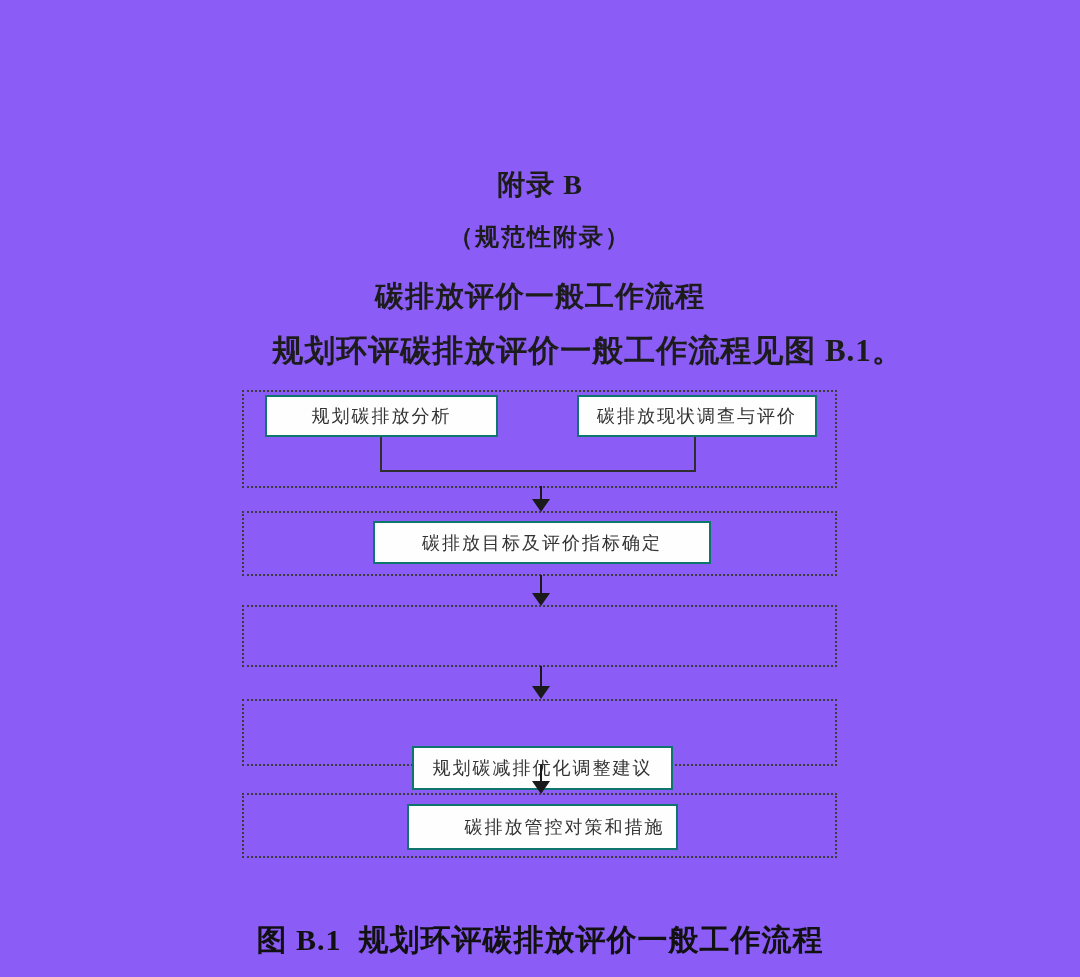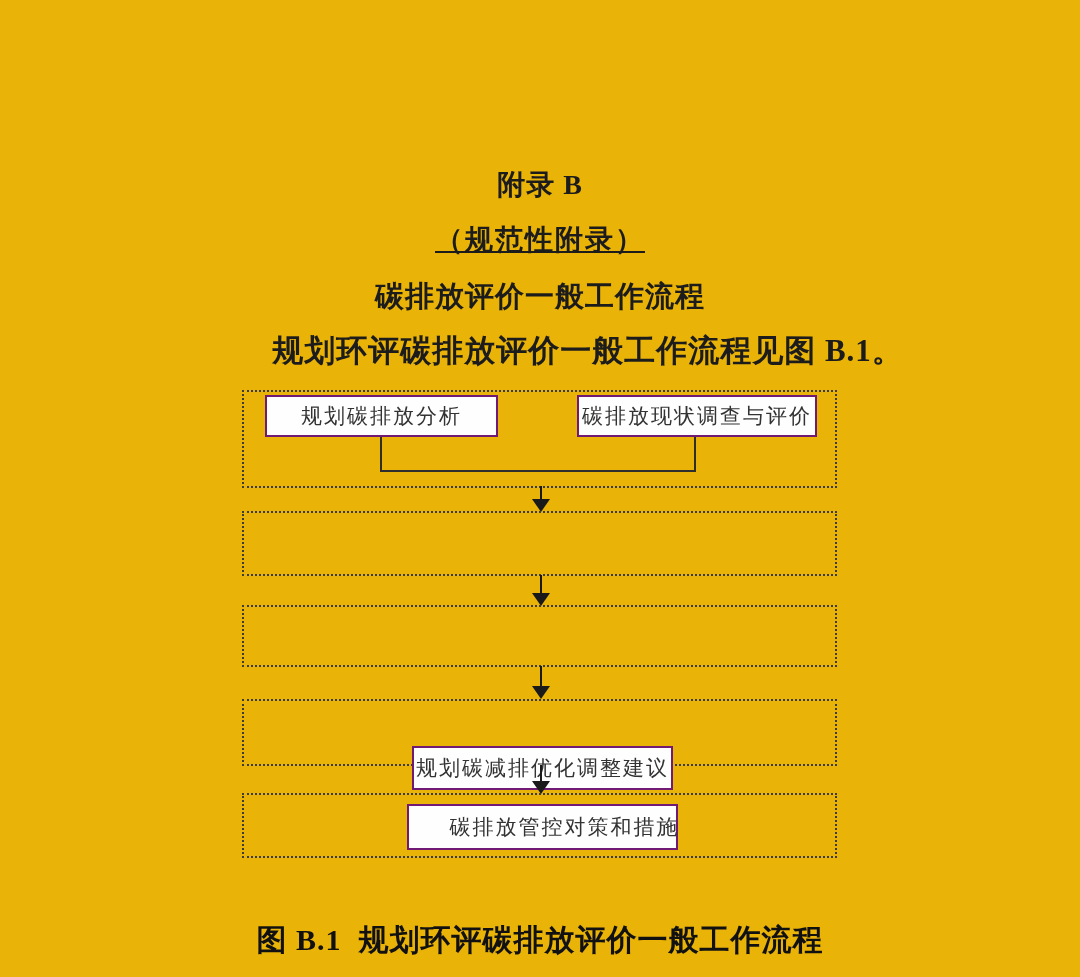--- a/index.html
+++ b/index.html
@@ -5,62 +5,62 @@
   html, body {
     margin: 0;
     padding: 0;
     background: #ffffff;
     font-family: "Liberation Serif", "DejaVu Serif", serif;
   }
   .page {
     position: relative;
     width: 1080px;
     height: 977px;
-    background: #eab308;
+    background: #8b5cf6;
     overflow: hidden;
     color: #1f1f1f;
   }
   .center-line {
     position: absolute;
     left: 0;
     width: 100%;
     text-align: center;
     font-weight: bold;
     color: #1c1c1c;
     white-space: pre;
   }
   .h-appendix  { top: 166px; font-size: 28px; letter-spacing: 1px; }
-  .h-type      { top: 221px; font-size: 28px; letter-spacing: 2px; text-decoration: underline; }
+  .h-type      { top: 221px; font-size: 24px; letter-spacing: 2px; }
   .h-section   { top: 277px; font-size: 29px; letter-spacing: 1px; }
   .p-intro     { top: 330px; font-size: 31px; letter-spacing: 1px; margin-left: 48px; }
   .f-caption   { top: 920px; font-size: 30px; color: #111; letter-spacing: 1px; }
 
   .dashed-zone {
     position: absolute;
     left: 242px;
     width: 595px;
     border: 2px dotted #3c3c3c;
     box-sizing: border-box;
     background: transparent;
   }
   .zone1 { top: 390px; height: 98px; }
   .zone2 { top: 511px; height: 65px; }
   .zone3 { top: 605px; height: 62px; }
   .zone4 { top: 699px; height: 67px; }
   .zone5 { top: 793px; height: 65px; }
 
   .flow-box {
     position: absolute;
-    border: 2px solid #701a75;
+    border: 2px solid #0f766e;
     box-sizing: border-box;
     background: #fefefe;
     display: flex;
     align-items: center;
     justify-content: center;
-    font-size: 21px;
+    font-size: 18px;
     color: #333333;
     letter-spacing: 2px;
     white-space: nowrap;
   }
   .box1a { left: 265px; top: 395px; width: 233px; height: 42px; }
   .box1b { left: 577px; top: 395px; width: 240px; height: 42px; }
   .box2  { left: 373px; top: 521px; width: 338px; height: 43px; }
   .box3  { left: 408px; top: 612px; width: 274px; height: 41px; }
   .box4  { left: 412px; top: 746px; width: 261px; height: 44px; }
   .box5  { left: 407px; top: 804px; width: 271px; height: 46px; padding-left: 44px; }
@@ -122,20 +122,21 @@
   <div class="conn vl-left"></div>
   <div class="conn vl-right"></div>
   <div class="conn hl-join"></div>
 
   <div class="arrow arrow1">
     <div class="shaft"></div>
     <div class="head"></div>
   </div>
 
   <div class="dashed-zone zone2"></div>
+  <div class="flow-box box2">碳排放目标及评价指标确定</div>
 
   <div class="arrow arrow2">
     <div class="shaft"></div>
     <div class="head"></div>
   </div>
 
   <div class="dashed-zone zone3"></div>
 
   <div class="arrow arrow3">
     <div class="shaft"></div>

